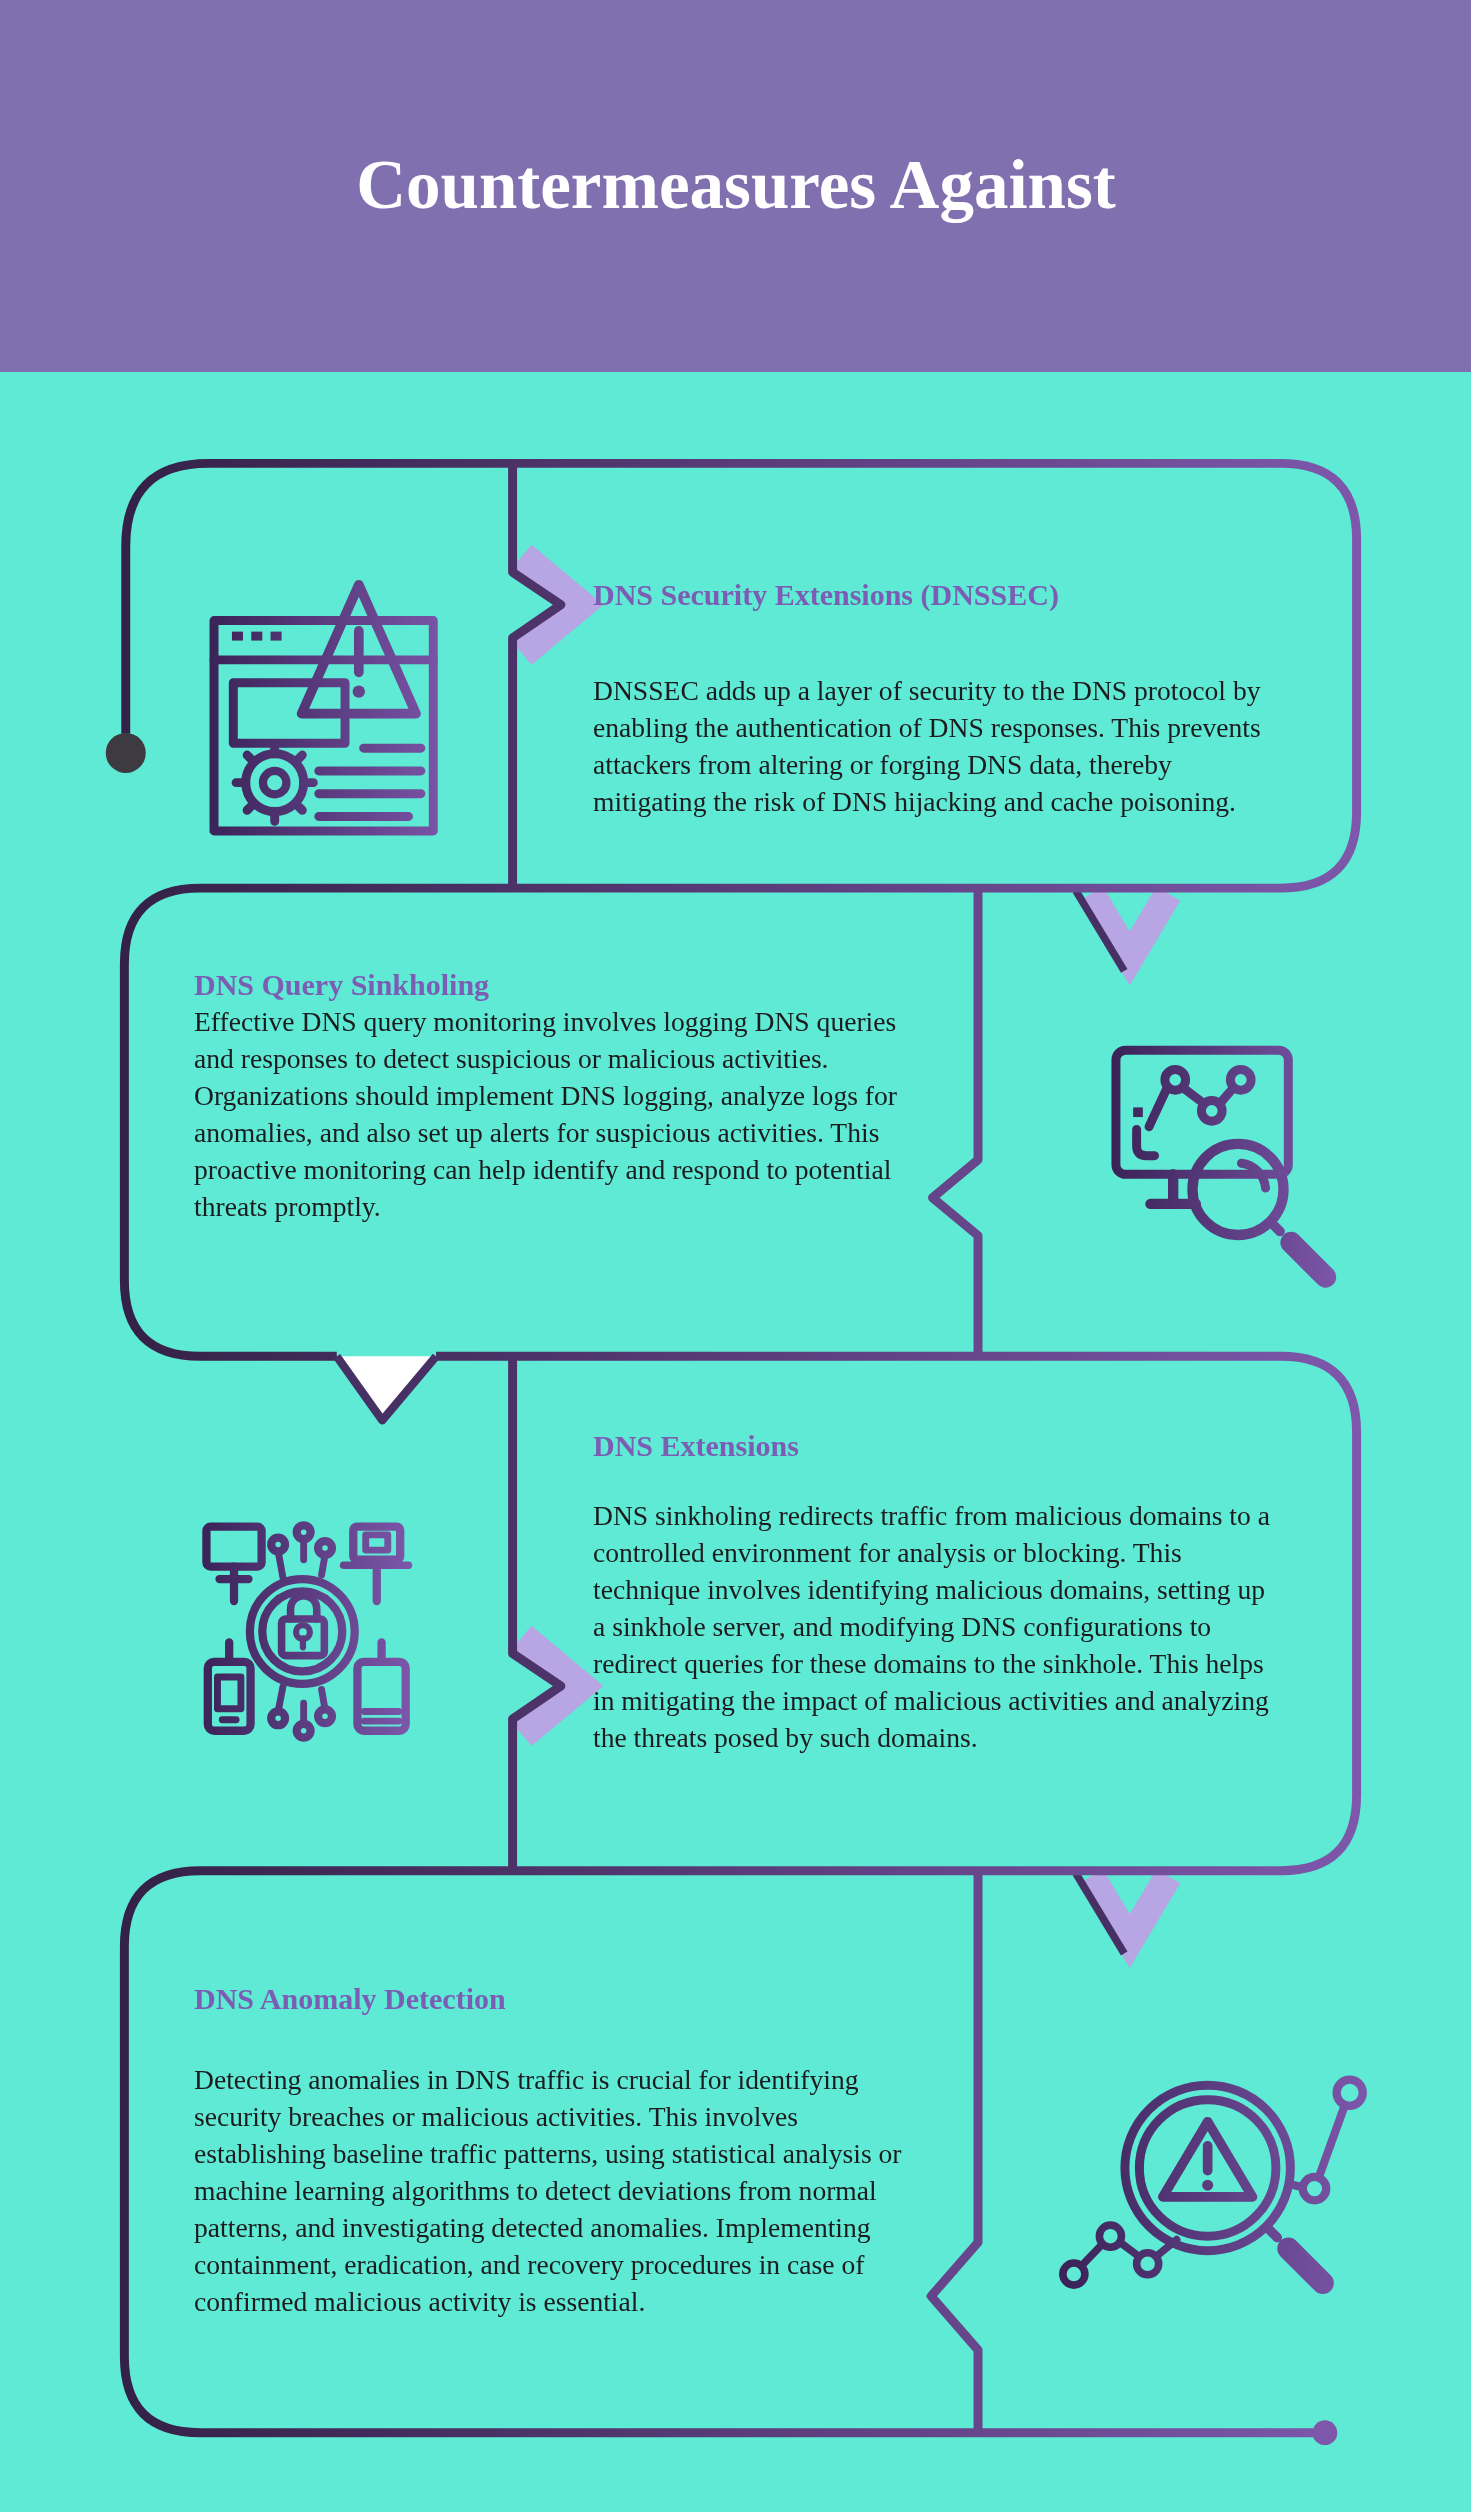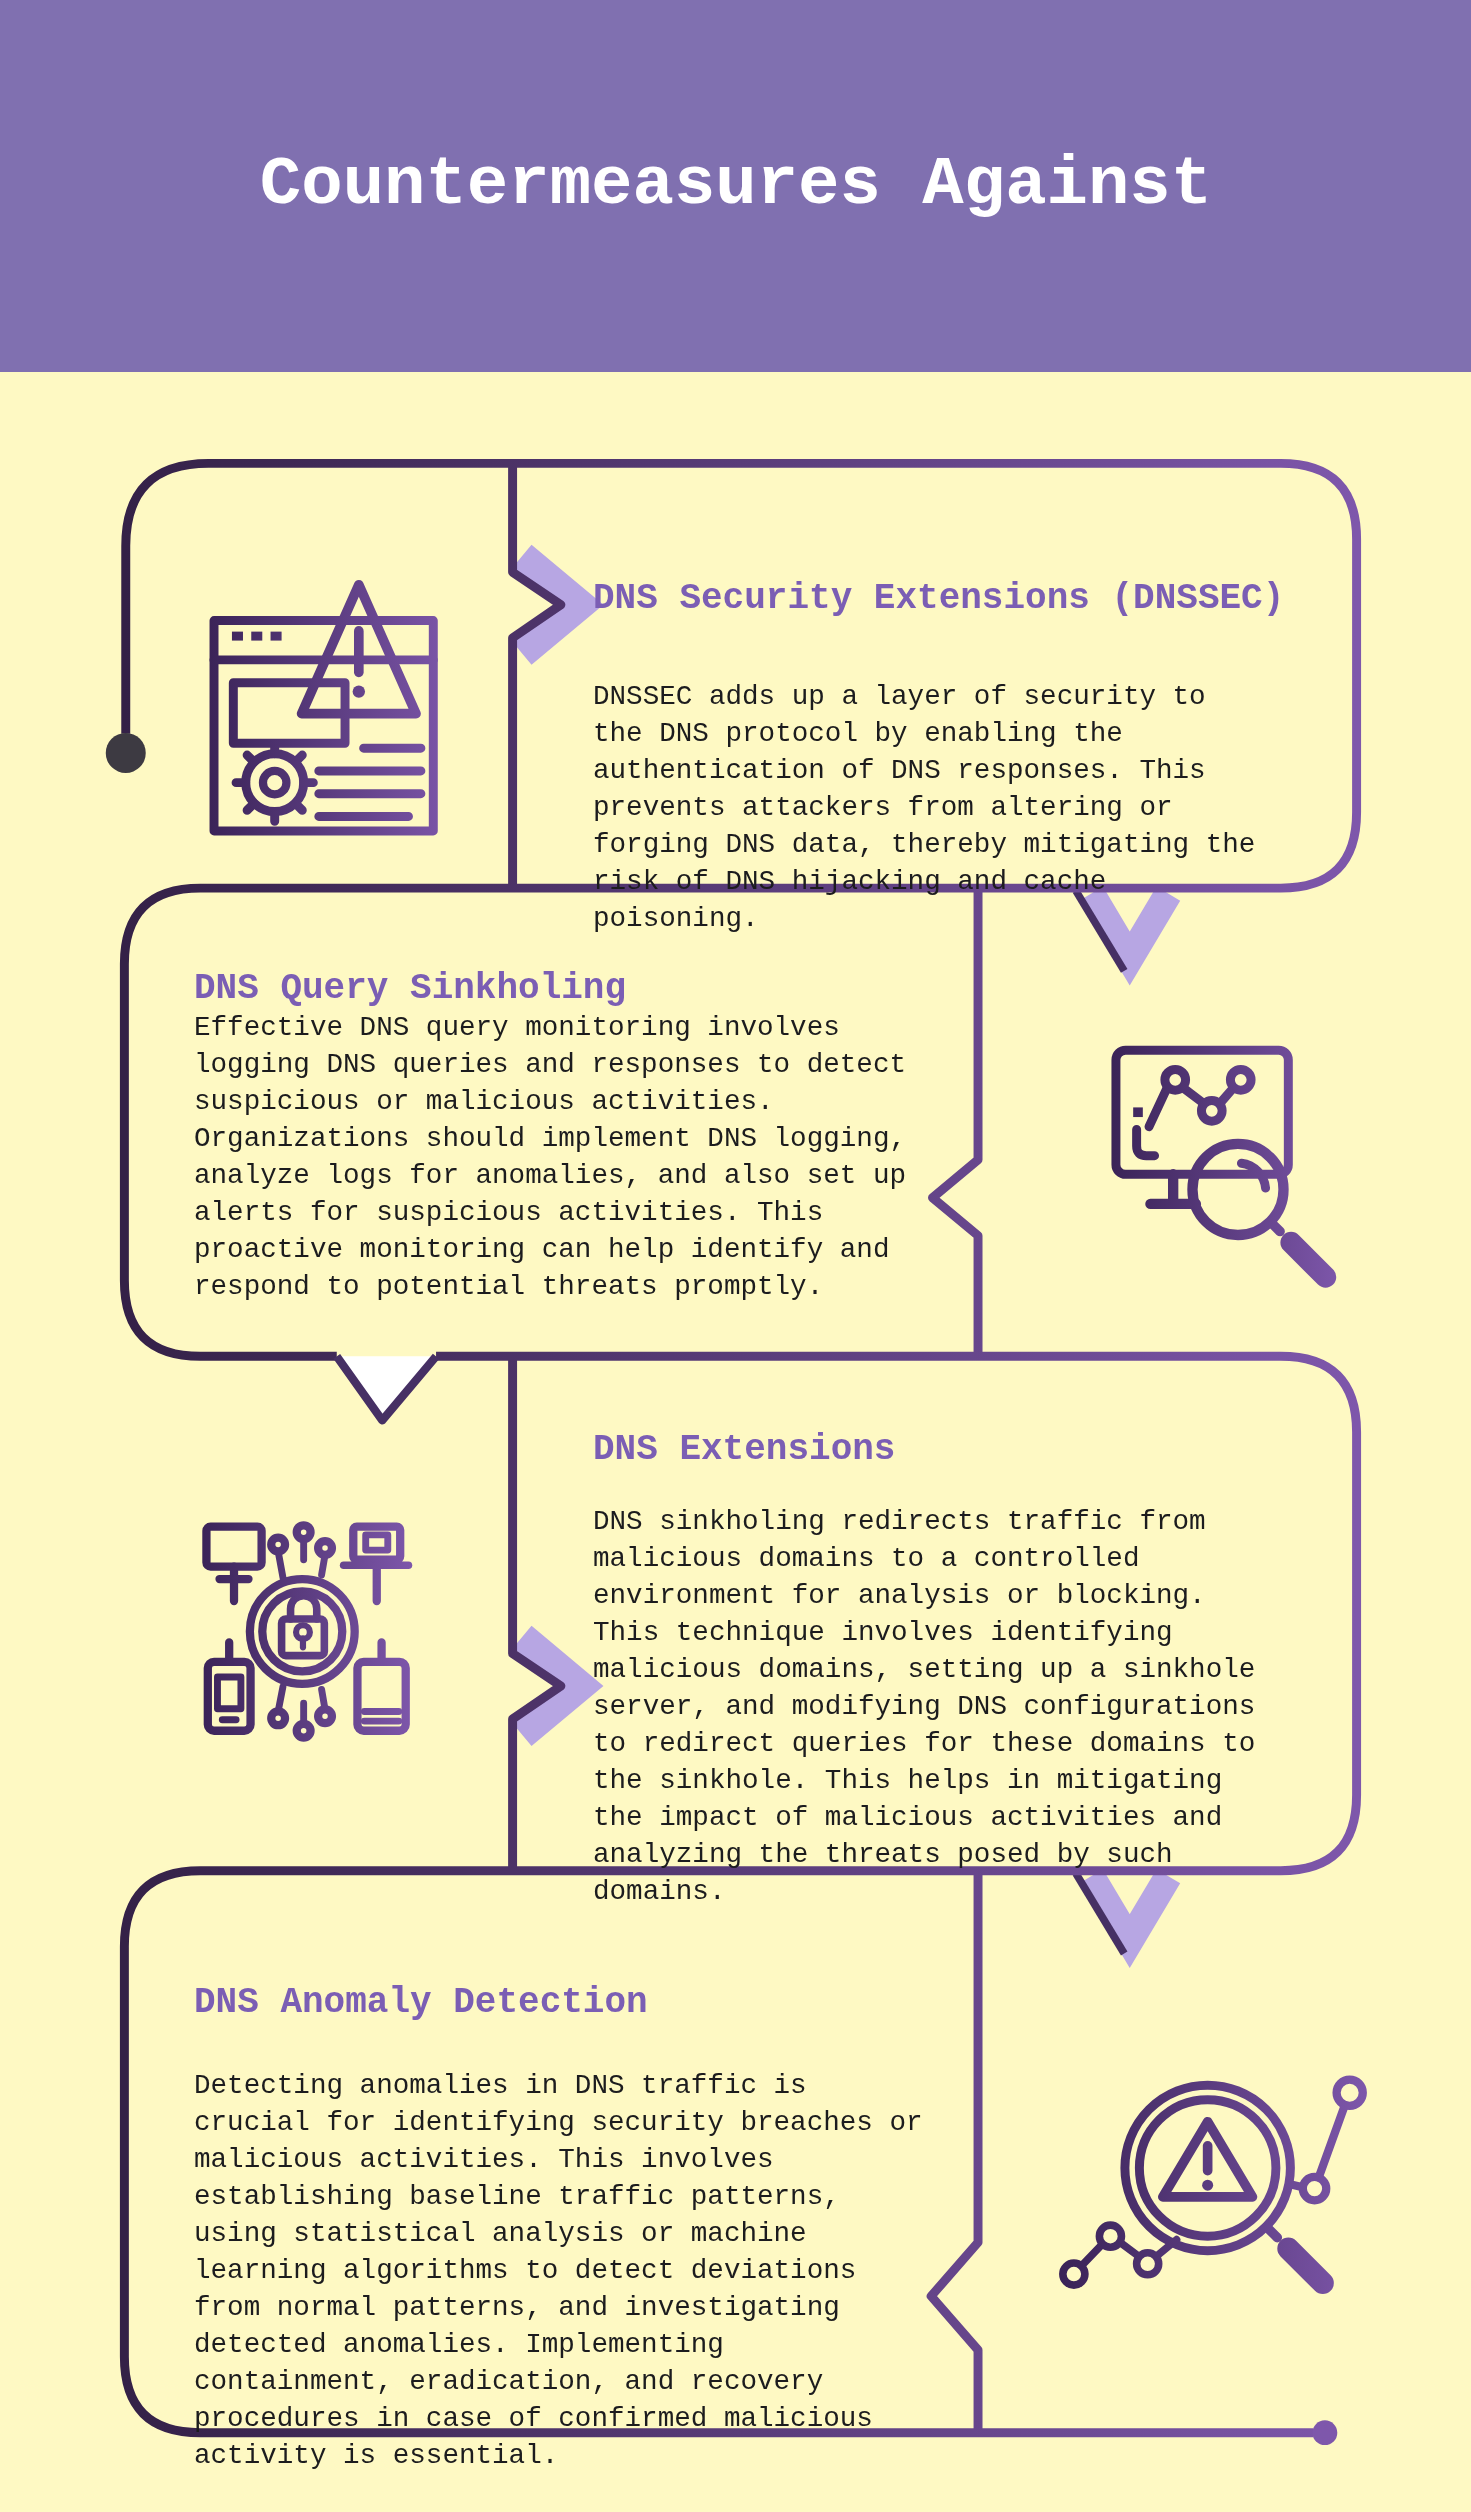--- a/index.html
+++ b/index.html
@@ -1,32 +1,32 @@
 <!DOCTYPE html>
 <html style="font-size:11px"><head>
 <meta charset="utf-8">
 <style>
   html,body{margin:0;padding:0;background:#ffffff;}
   .canvas{
-    position:relative;width:1472px;height:2512px;background:#fef9c3;
-    font-family:Liberation Mono, monospace;overflow:hidden;
+    position:relative;width:1472px;height:2512px;background:#5eead4;
+    font-family:Liberation Serif, serif;overflow:hidden;
   }
   .banner{
     position:absolute;left:0;top:0;width:1472px;height:372px;
     background:#8070b0;display:flex;align-items:center;justify-content:center;
   }
   .banner h1{
     margin:0;text-align:center;color:#ffffff;font-weight:bold;
     font-size:69px;line-height:1.42;letter-spacing:0px;
   }
   .banner h1 span{display:block;}
   svg.art{position:absolute;left:0;top:0;}
   .section-text{position:absolute;}
   .section-text h2{
-    margin:0 0 0 0;color:#7b5eb4;font-weight:bold;font-size:36px;line-height:1.15;
+    margin:0 0 0 0;color:#7b5eb4;font-weight:bold;font-size:30px;line-height:1.15;
   }
   .section-text p{
     margin:0;color:#1c1c1e;font-size:27.6px;line-height:37px;font-weight:400;
   }
   .s1{left:593px;top:578px;width:703px;}
   .s1 p{width:669px;margin-top:59px;}
   .s2{left:194px;top:968px;width:745px;}
   .s2 p{width:717px;}
   .s3{left:593px;top:1429px;width:690px;}
   .s3 p{width:679px;margin-top:33px;}

